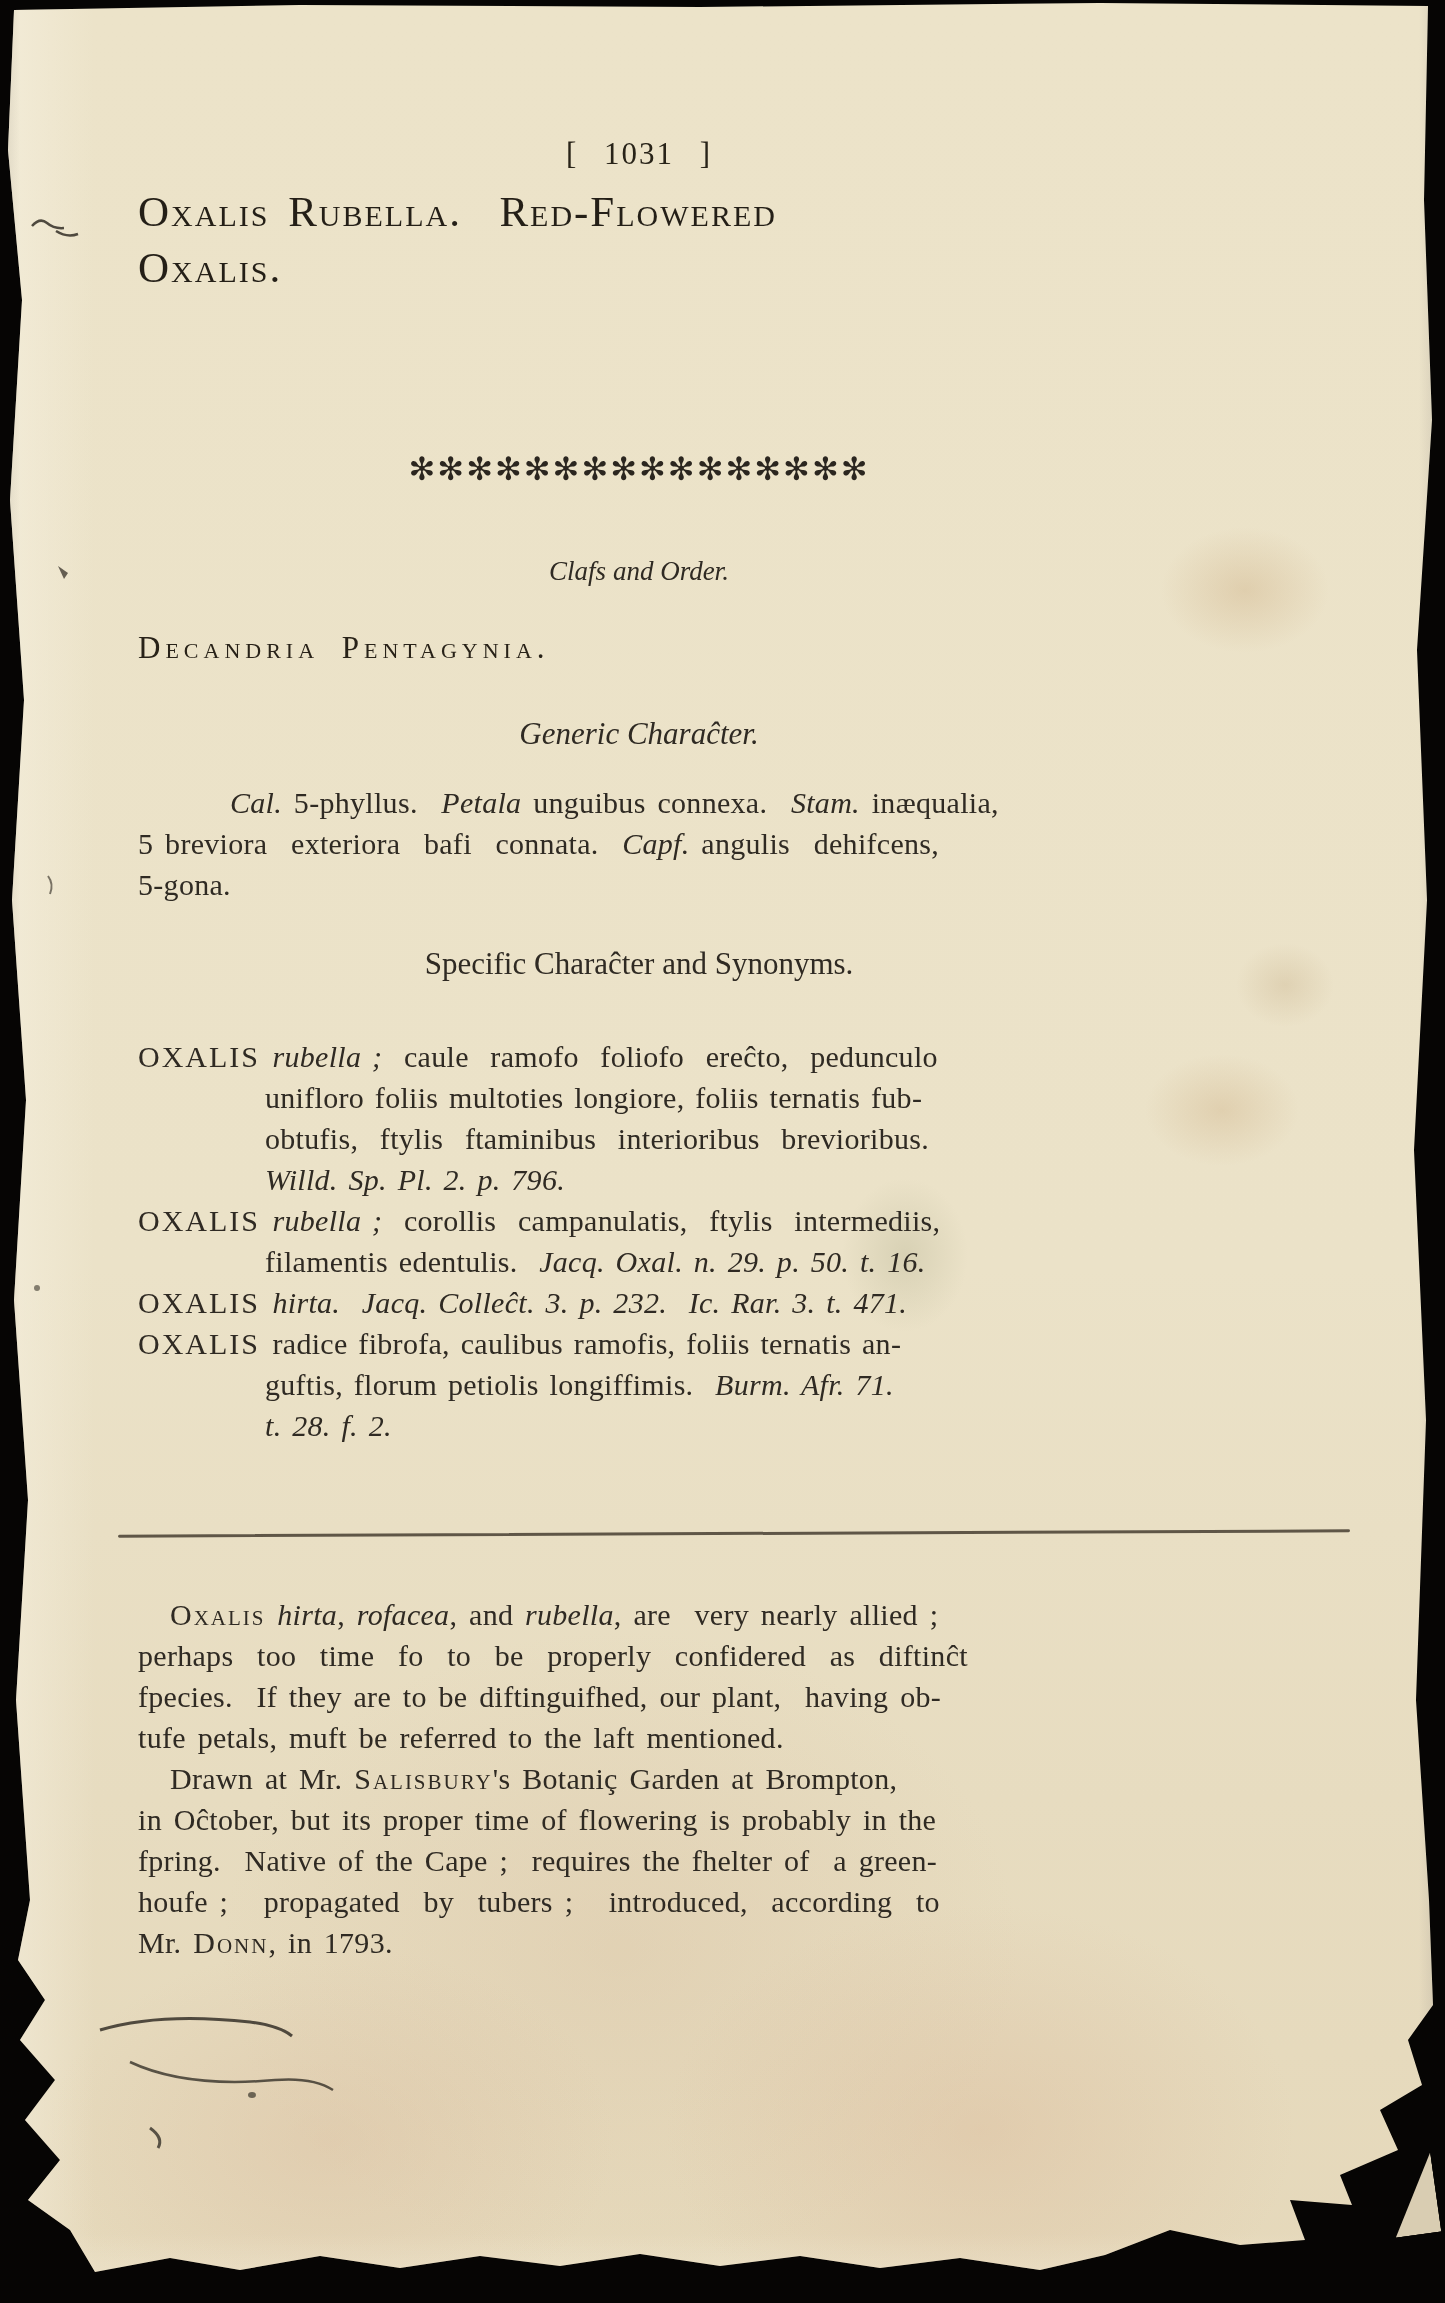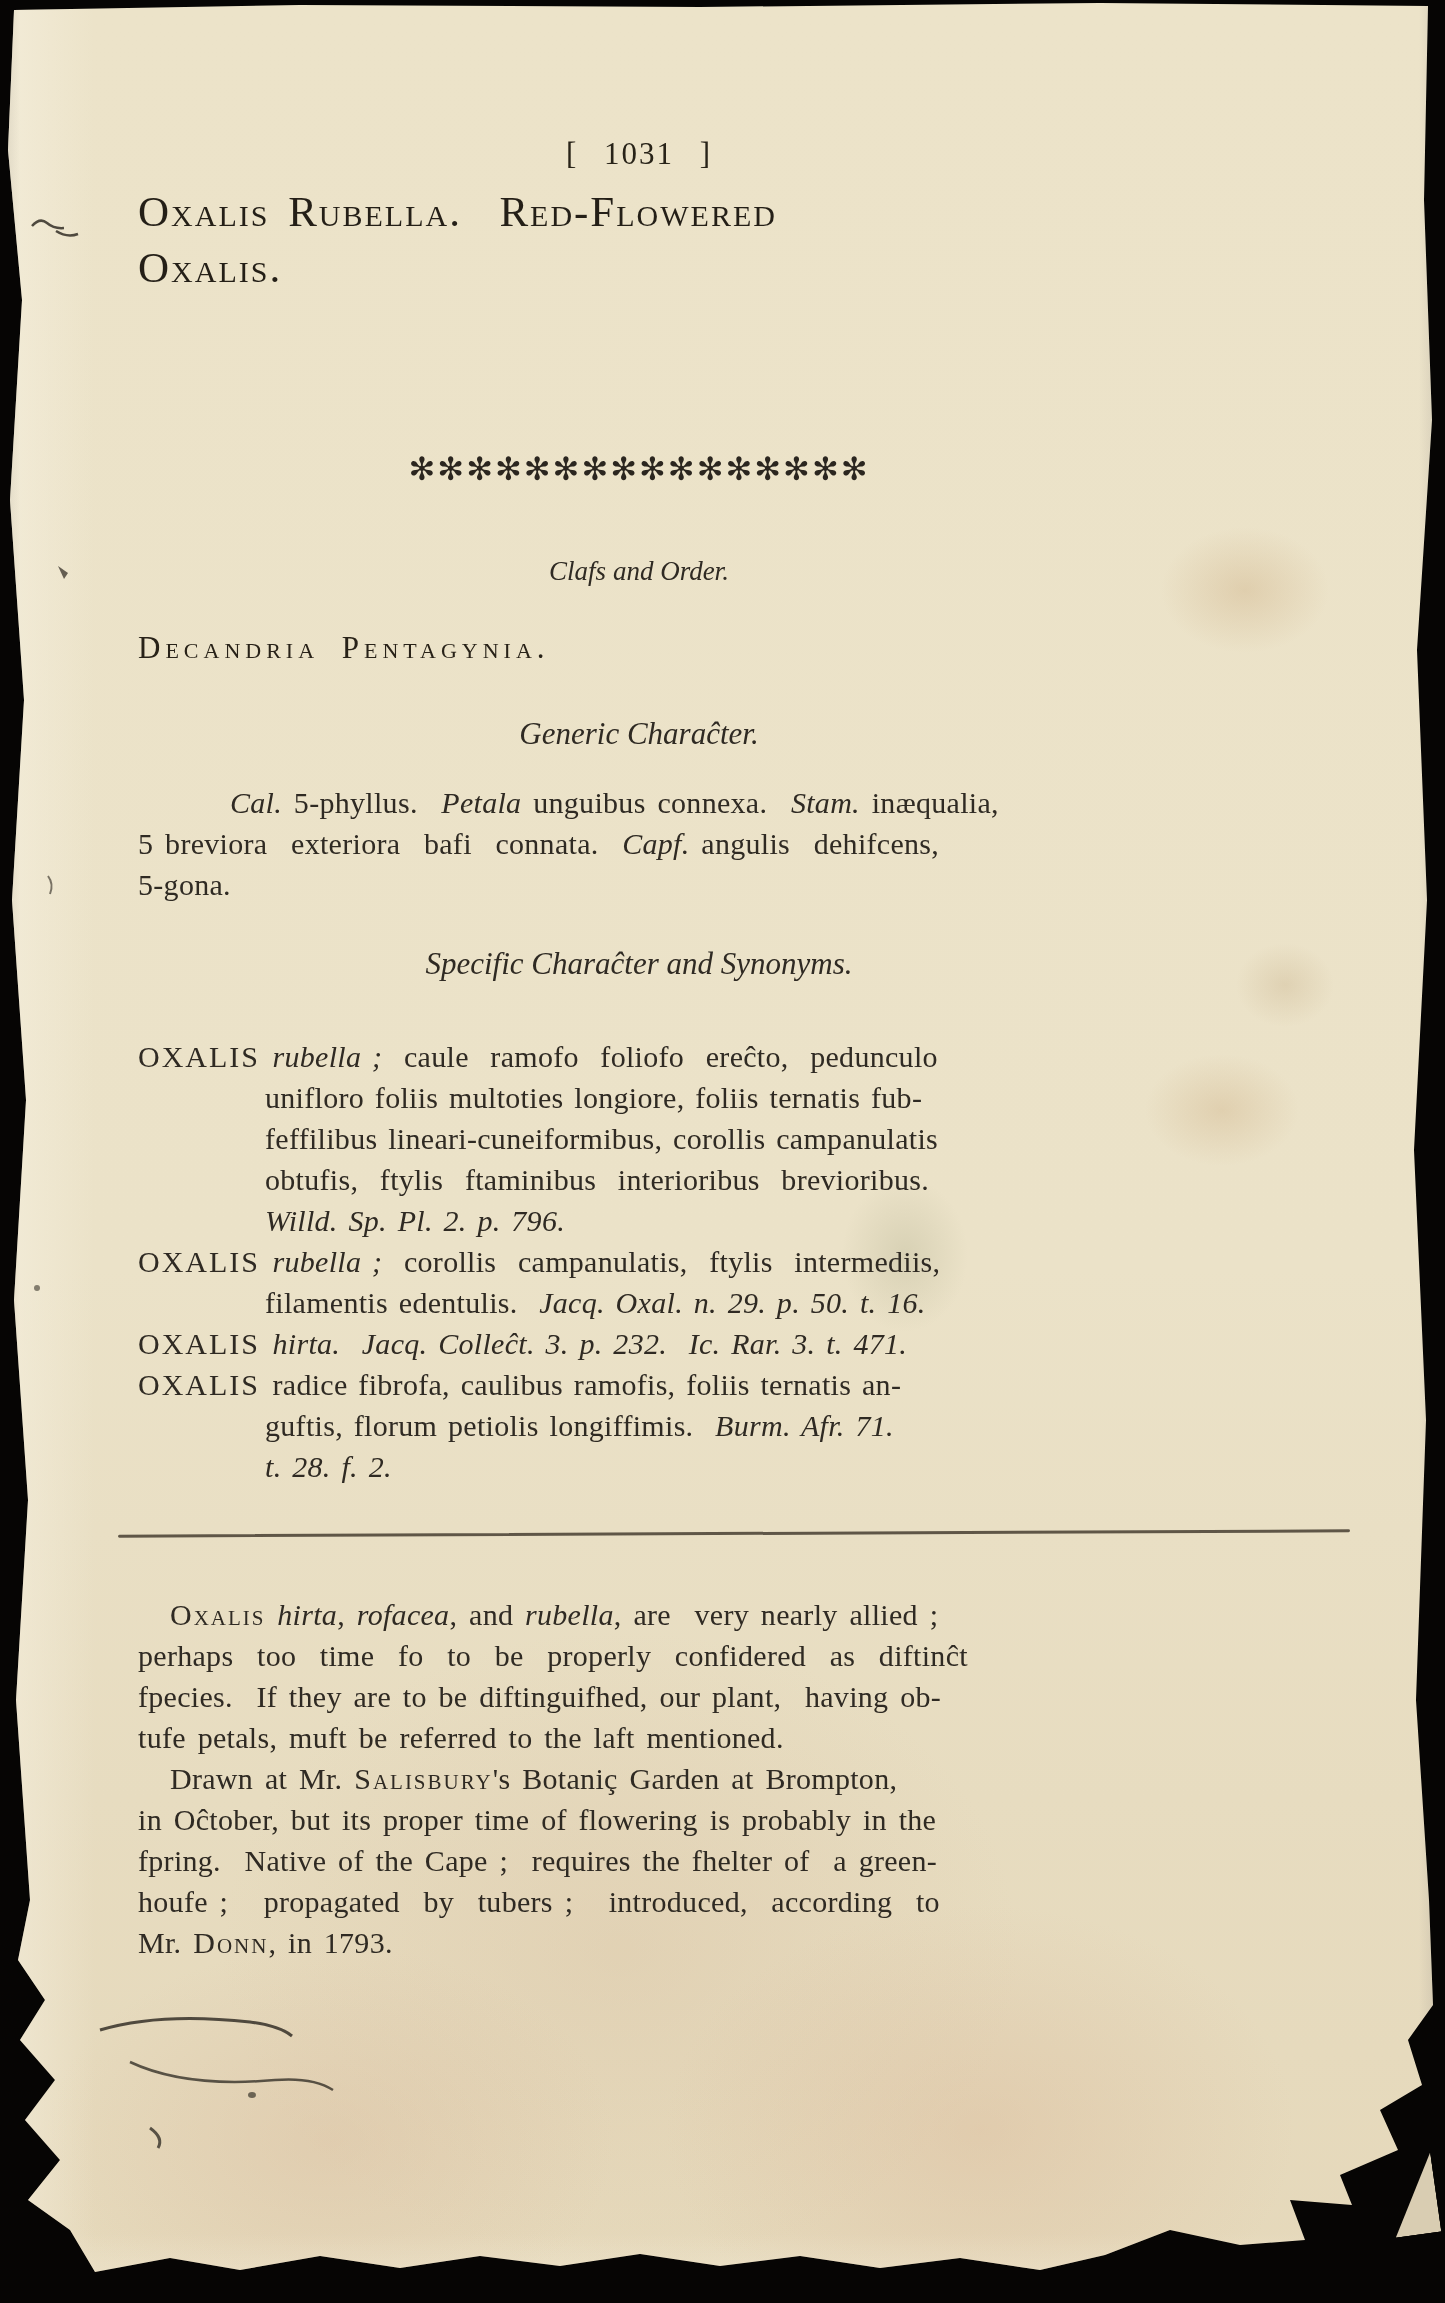--- a/index.html
+++ b/index.html
@@ -63,21 +63,21 @@
          letter-spacing:2px;word-spacing:6px;color:#241f17;}
   #title .line{white-space:pre-wrap;}
   #ornament{top:450px;text-align:center;font-family:"DejaVu Sans", sans-serif;
             font-size:32px;letter-spacing:2px;color:#2b261f;}
   #clafs{top:556px;text-align:center;font-style:italic;font-size:27px;}
   #decandria{top:630px;text-align:left;font-variant:small-caps;font-size:31px;
              letter-spacing:5px;word-spacing:10px;color:#282218;}
   #generic-h{top:716px;text-align:center;font-style:italic;font-size:31px;}
   #generic-p{top:782px;font-size:30px;line-height:41px;word-spacing:4px;letter-spacing:0.3px;}
   #generic-p .first{padding-left:92px;}
-  #specific-h{top:946px;text-align:center;font-style:italic;font-size:31px;}
+  #specific-h{top:946px;text-align:center;font-size:31px;}
   #synonyms{top:1036px;font-size:30px;line-height:41px;word-spacing:3px;letter-spacing:0.3px;}
   #synonyms .cont{padding-left:127px;}
   #notes{top:1594px;font-size:30px;line-height:41px;word-spacing:4px;letter-spacing:0.3px;}
   #notes .first{padding-left:32px;}
 
   .rule{
     position:absolute;left:118px;top:1532px;width:1232px;height:3px;
     background:#473e31;opacity:0.85;transform:rotate(-0.25deg);border-radius:2px;
   }
   .flap{
@@ -123,21 +123,20 @@
         <div class="line first"><span class="i">Cal.</span><span> 5-phyllus.  </span><span class="i">Petala</span><span> unguibus connexa.  </span><span class="i">Stam.</span><span> inæqualia,</span></div>
         <div class="line"><span>5 breviora  exteriora  bafi  connata.  </span><span class="i">Capf.</span><span> angulis  dehifcens,</span></div>
         <div class="line"><span>5-gona.</span></div>
       </div>
 
     <div id="specific-h">Specific Charaĉter and Synonyms.</div>
 
     <div id="synonyms">
         <div class="line"><span class="caps">OXALIS </span><span class="i">rubella ;</span><span>  caule  ramofo  foliofo  ereĉto,  pedunculo</span></div>
         <div class="line cont"><span>unifloro foliis multoties longiore, foliis ternatis fub-</span></div>
-        <div class="line cont"><span>feffilibus lineari-cuneiformibus, corollis campanulatis</span></div>
         <div class="line cont"><span>obtufis,  ftylis  ftaminibus  interioribus  brevioribus.</span></div>
         <div class="line cont"><span class="i">Willd. Sp. Pl. 2. p. 796.</span></div>
         <div class="line"><span class="caps">OXALIS </span><span class="i">rubella ;</span><span>  corollis  campanulatis,  ftylis  intermediis,</span></div>
         <div class="line cont"><span>filamentis edentulis.  </span><span class="i">Jacq. Oxal. n. 29. p. 50. t. 16.</span></div>
         <div class="line"><span class="caps">OXALIS </span><span class="i">hirta.  </span><span class="i">Jacq. Colleĉt. 3. p. 232.  Ic. Rar. 3. t. 471.</span></div>
         <div class="line"><span class="caps">OXALIS </span><span>radice fibrofa, caulibus ramofis, foliis ternatis an-</span></div>
         <div class="line cont"><span>guftis, florum petiolis longiffimis.  </span><span class="i">Burm. Afr. 71.</span></div>
         <div class="line cont"><span class="i">t. 28. f. 2.</span></div>
       </div>
 

